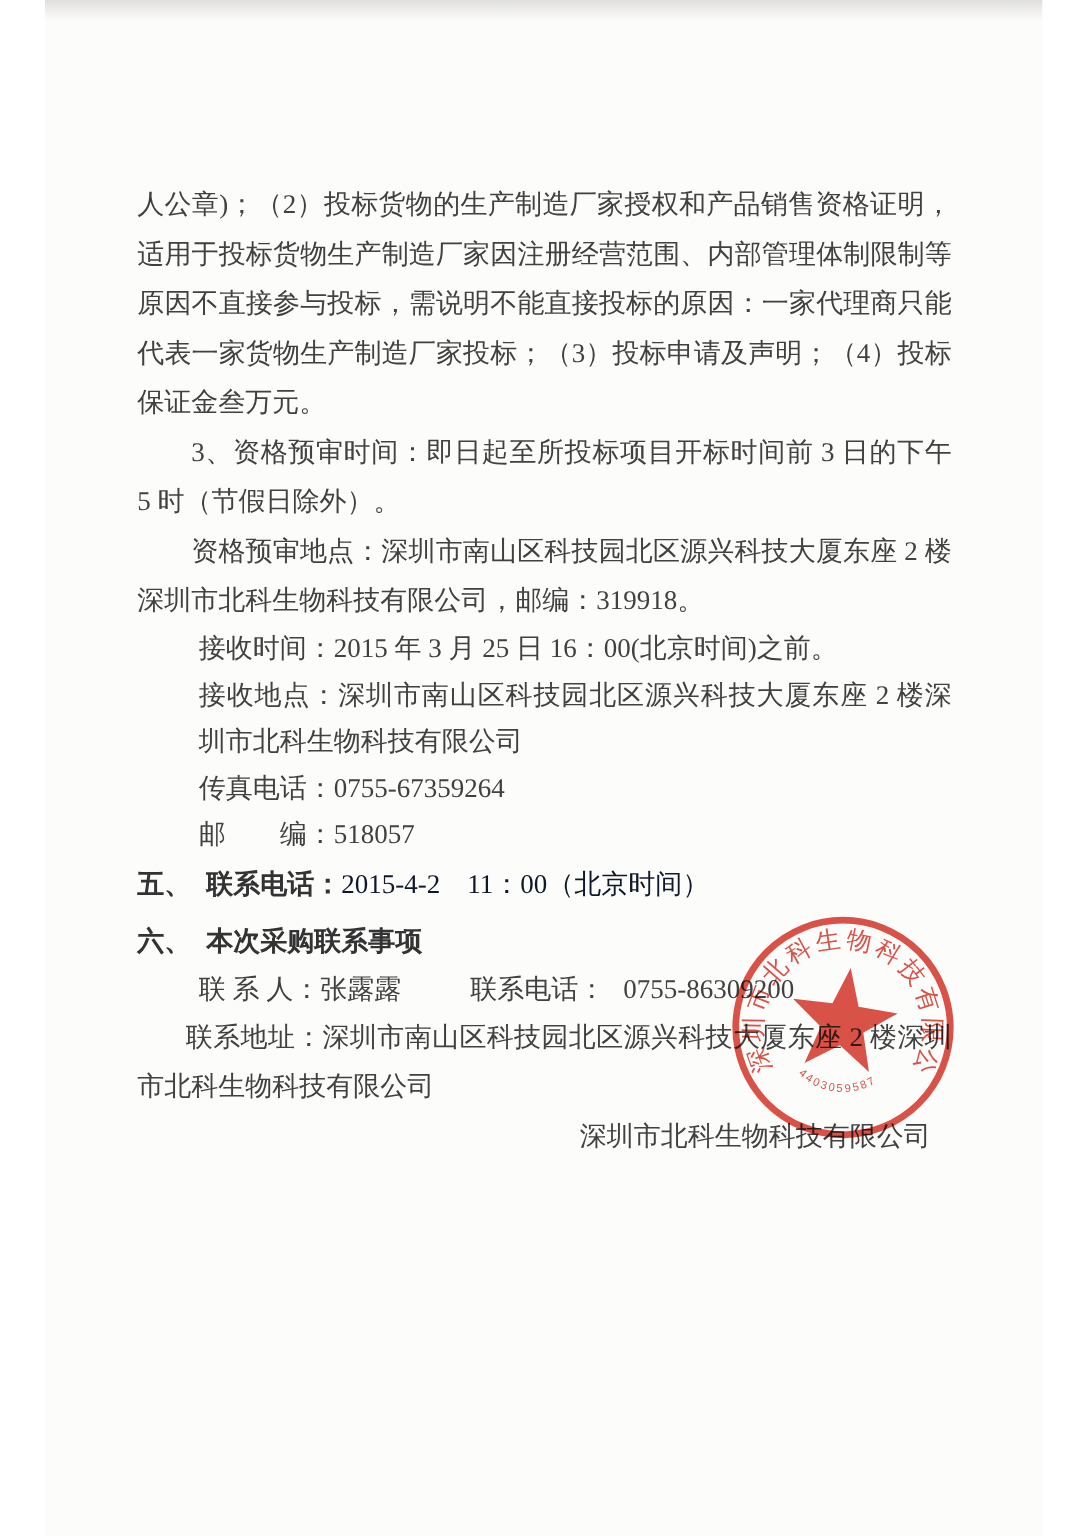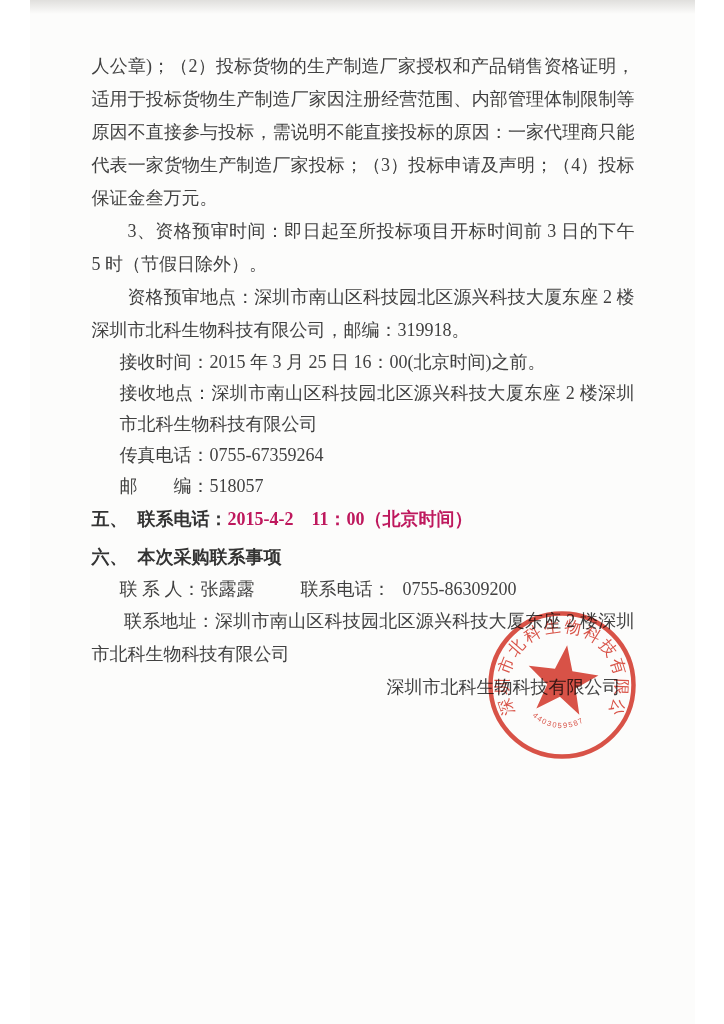--- a/index.html
+++ b/index.html
@@ -8,21 +8,21 @@
     background: #ffffff;
   }
   .page {
     position: relative;
     width: 665px;
     height: 1024px;
     margin: 0 auto;
     background: #fcfcfb;
     overflow: hidden;
     box-sizing: border-box;
-    padding: 50px 60px 0 62px;
+    padding: 120px 60px 0 62px;
     font-family: "Liberation Serif", "DejaVu Serif", serif;
     font-size: 18px;
     color: #414141;
   }
   .scan-edge-top {
     position: absolute;
     top: 0; left: 0; right: 0;
     height: 14px;
     background: linear-gradient(to bottom, rgba(190,188,184,0.45), rgba(255,255,255,0));
     pointer-events: none;
@@ -35,23 +35,23 @@
   }
   .para-flush {
     text-indent: 0;
   }
   .sec {
     line-height: 34px;
     font-weight: bold;
     color: #333333;
   }
   .sec .sec-num { margin-right: 10px; }
-  .sec .sec-value { font-weight: bold; color: #be185d; }
+  .sec .sec-value { font-weight: normal; color: #0f172a; }
   .sub {
-    margin-left: 28px;
+    margin-left: 41px;
     line-height: 31px;
   }
   .sub p { margin: 0; text-align: justify; }
   .contact-line .gap-lg { display: inline-block; width: 46px; }
   .contact-line .gap-sm { display: inline-block; width: 12px; }
   .addr {
     text-indent: 1.8em;
   }
   .sec-5 { margin-top: 0; }
   .sec-6 { margin-top: 4px; }

